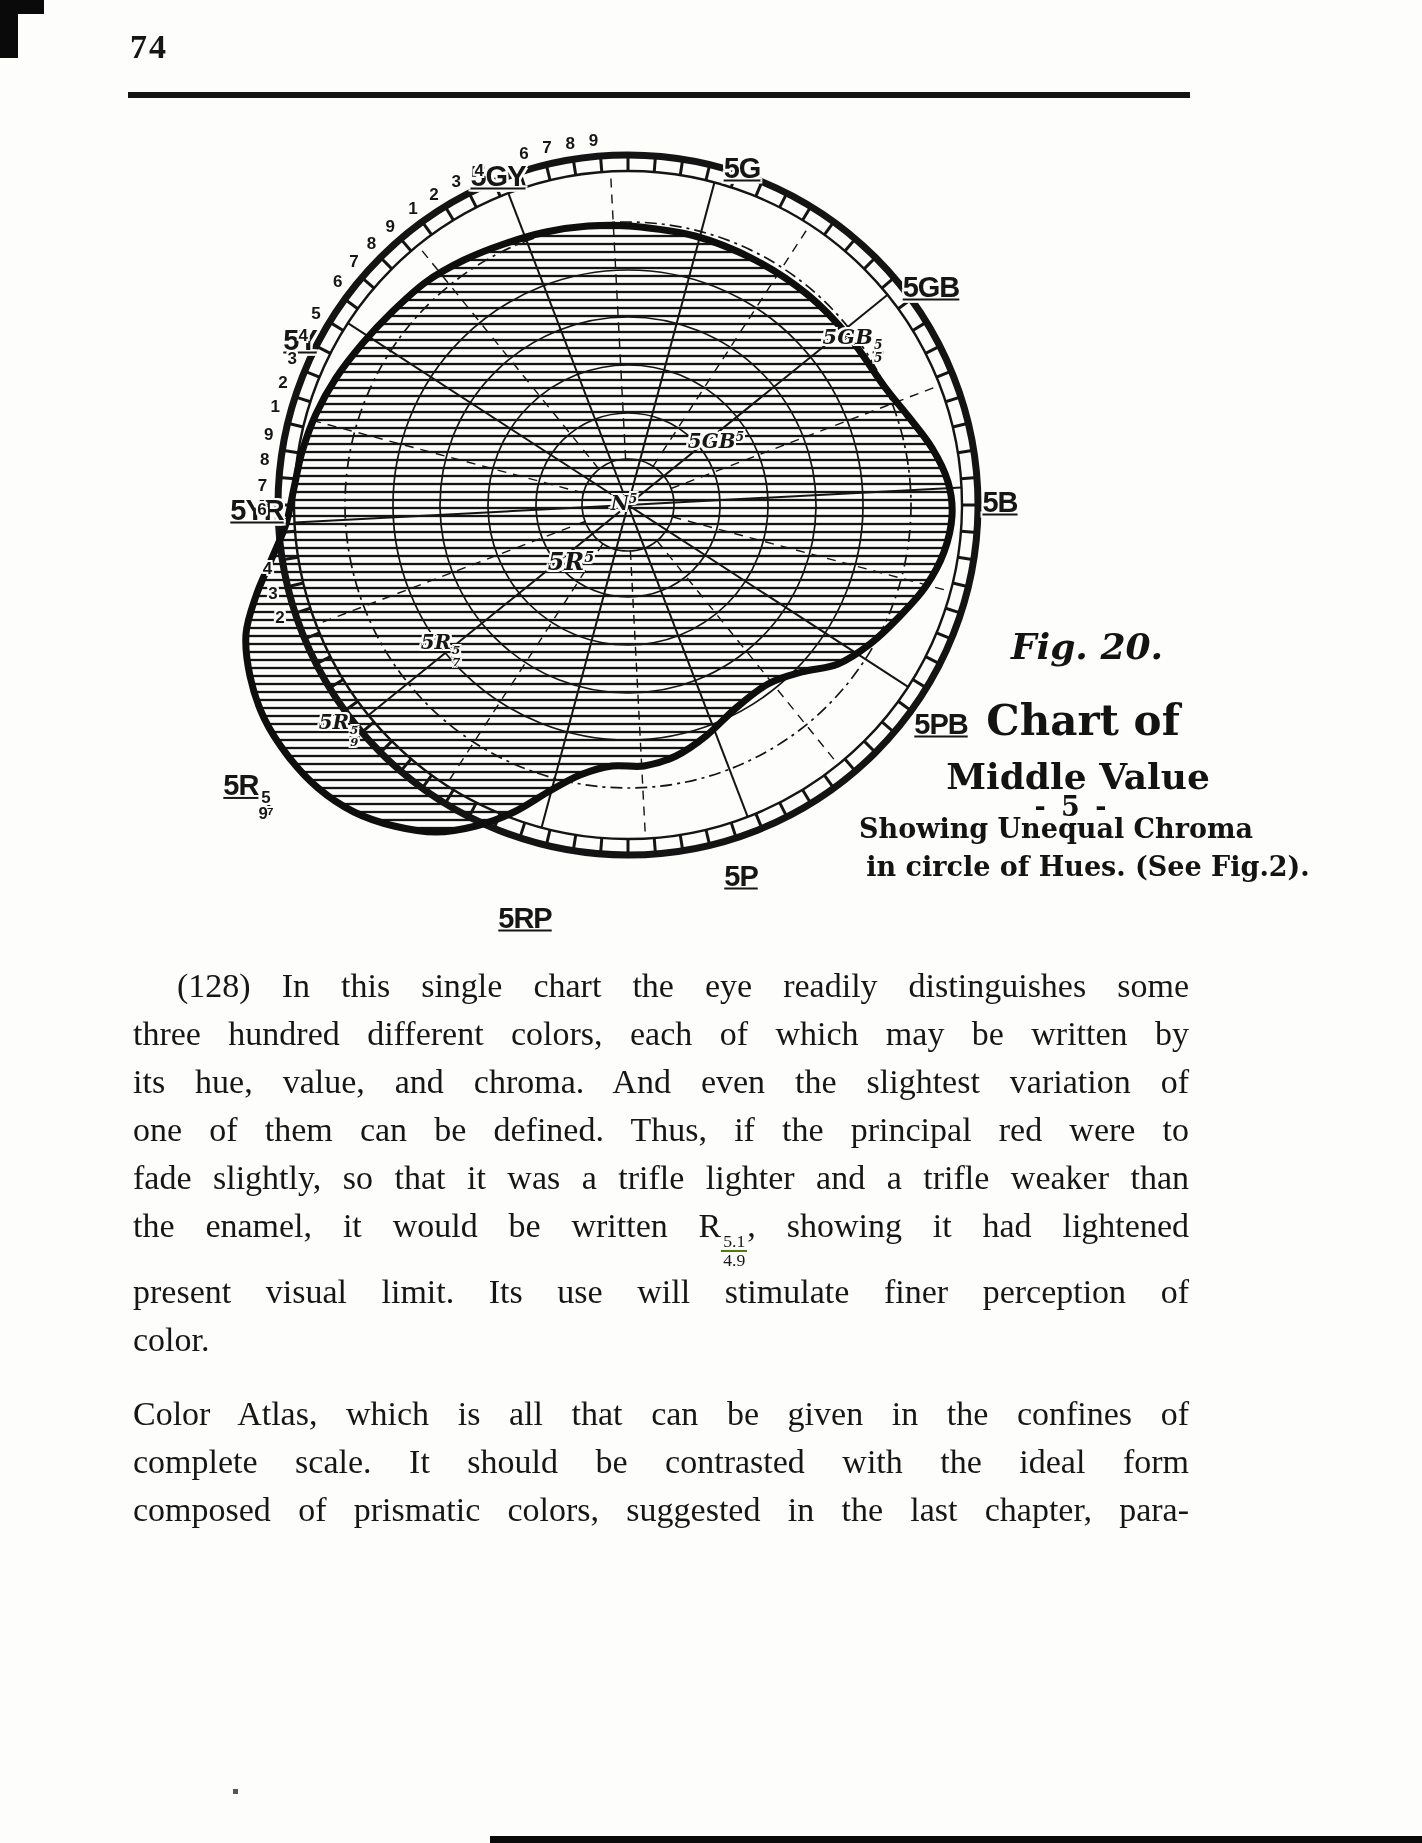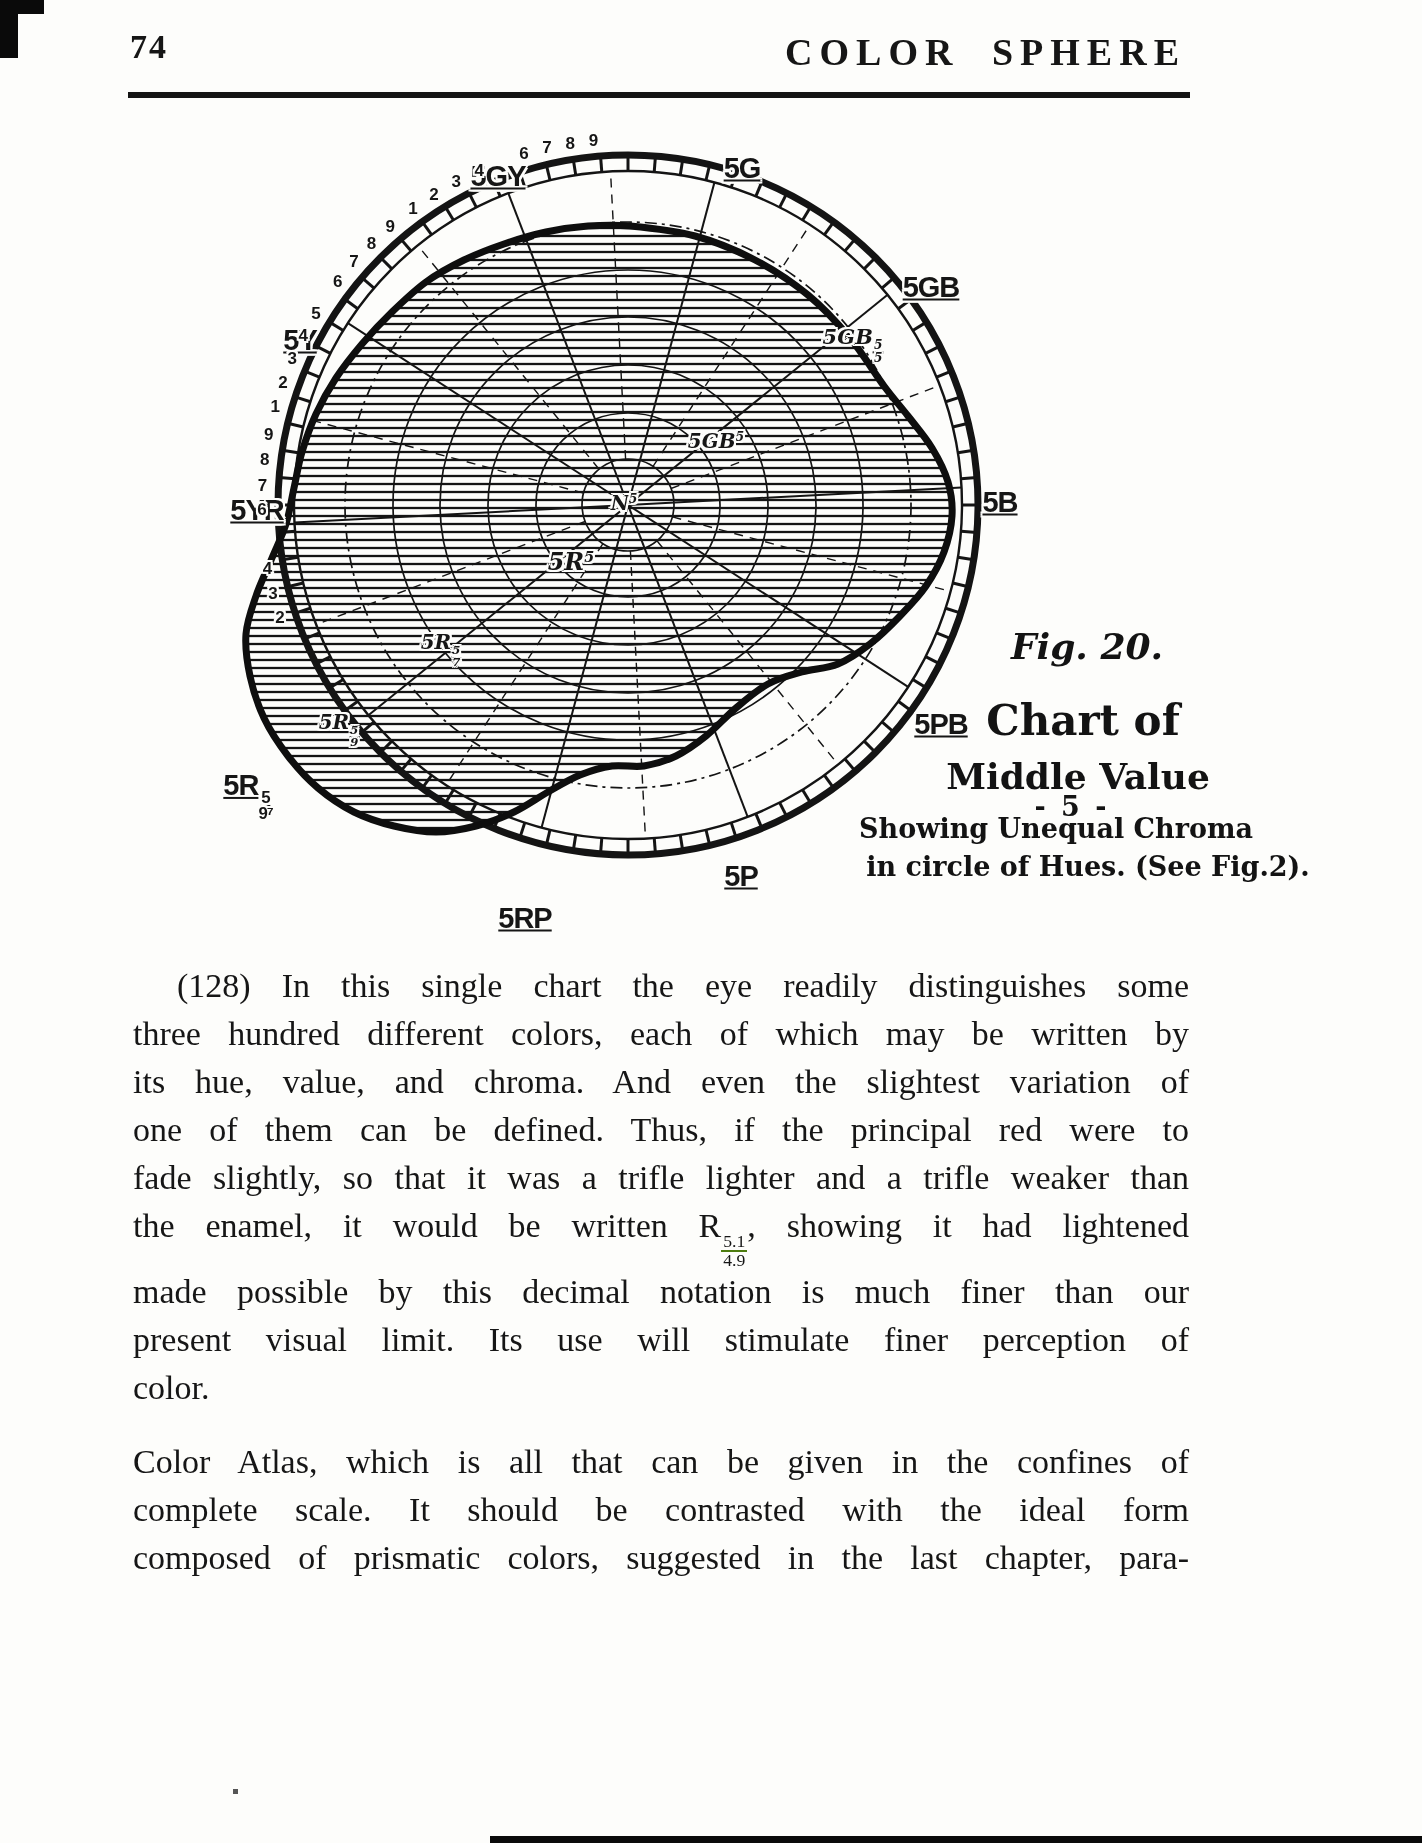--- a/index.html
+++ b/index.html
@@ -45,21 +45,20 @@
 <body>
 
 <div class="page">
 
   <div class="artifact" style="left:0;top:0;width:18px;height:58px;"></div>
   <div class="artifact" style="left:0;top:0;width:44px;height:14px;"></div>
   <div class="artifact" style="left:490px;top:1836px;width:932px;height:7px;"></div>
   <div class="artifact" style="left:233px;top:1789px;width:5px;height:5px;background:#555;"></div>
 
   <div class="page-number">74</div>
-  <div class="header-title">COLOR SPHERE</div>
   <div class="header-rule"></div>
 
   <svg id="figsvg" class="fig-svg" width="1422" height="1843" viewBox="0 0 1422 1843">
     <defs>
       <pattern id="hatch" width="8" height="8" patternUnits="userSpaceOnUse">
         <line x1="0" y1="4" x2="8" y2="4" stroke="#141414" stroke-width="2.3"></line>
       </pattern>
     </defs>
     <g id="fig-geom">
         <circle cx="628" cy="505" r="46" fill="none" stroke="#141414" stroke-width="1.7"></circle>
@@ -240,21 +239,20 @@
       <div class="para">
         <div class="line just indent">(128) In this single chart the eye readily distinguishes some</div>
         <div class="line just">three hundred different colors, each of which may be written by</div>
         <div class="line just">its hue, value, and chroma.  And even the slightest variation of</div>
         <div class="line just">one of them can be defined.  Thus, if the principal red were to</div>
         <div class="line just">fade slightly, so that it was a trifle lighter and a trifle weaker than</div>
         <div class="line just"><span>the enamel, it would be written R</span><span class="bfrac">
             <span class="ft">5.1</span>
             <span class="fb">4.9</span>
           </span><span>, showing it had lightened</span></div>
-        <div class="line just">made possible by this decimal notation is much finer than our</div>
         <div class="line just">present visual limit.  Its use will stimulate finer perception of</div>
         <div class="line">color.</div>
       </div>
       <div class="para">
         <div class="line just">Color Atlas, which is all that can be given in the confines of</div>
         <div class="line just">complete scale.  It should be contrasted with the ideal form</div>
         <div class="line just">composed of prismatic colors, suggested in the last chapter, para-</div>
       </div>
     </div>
 </div>

